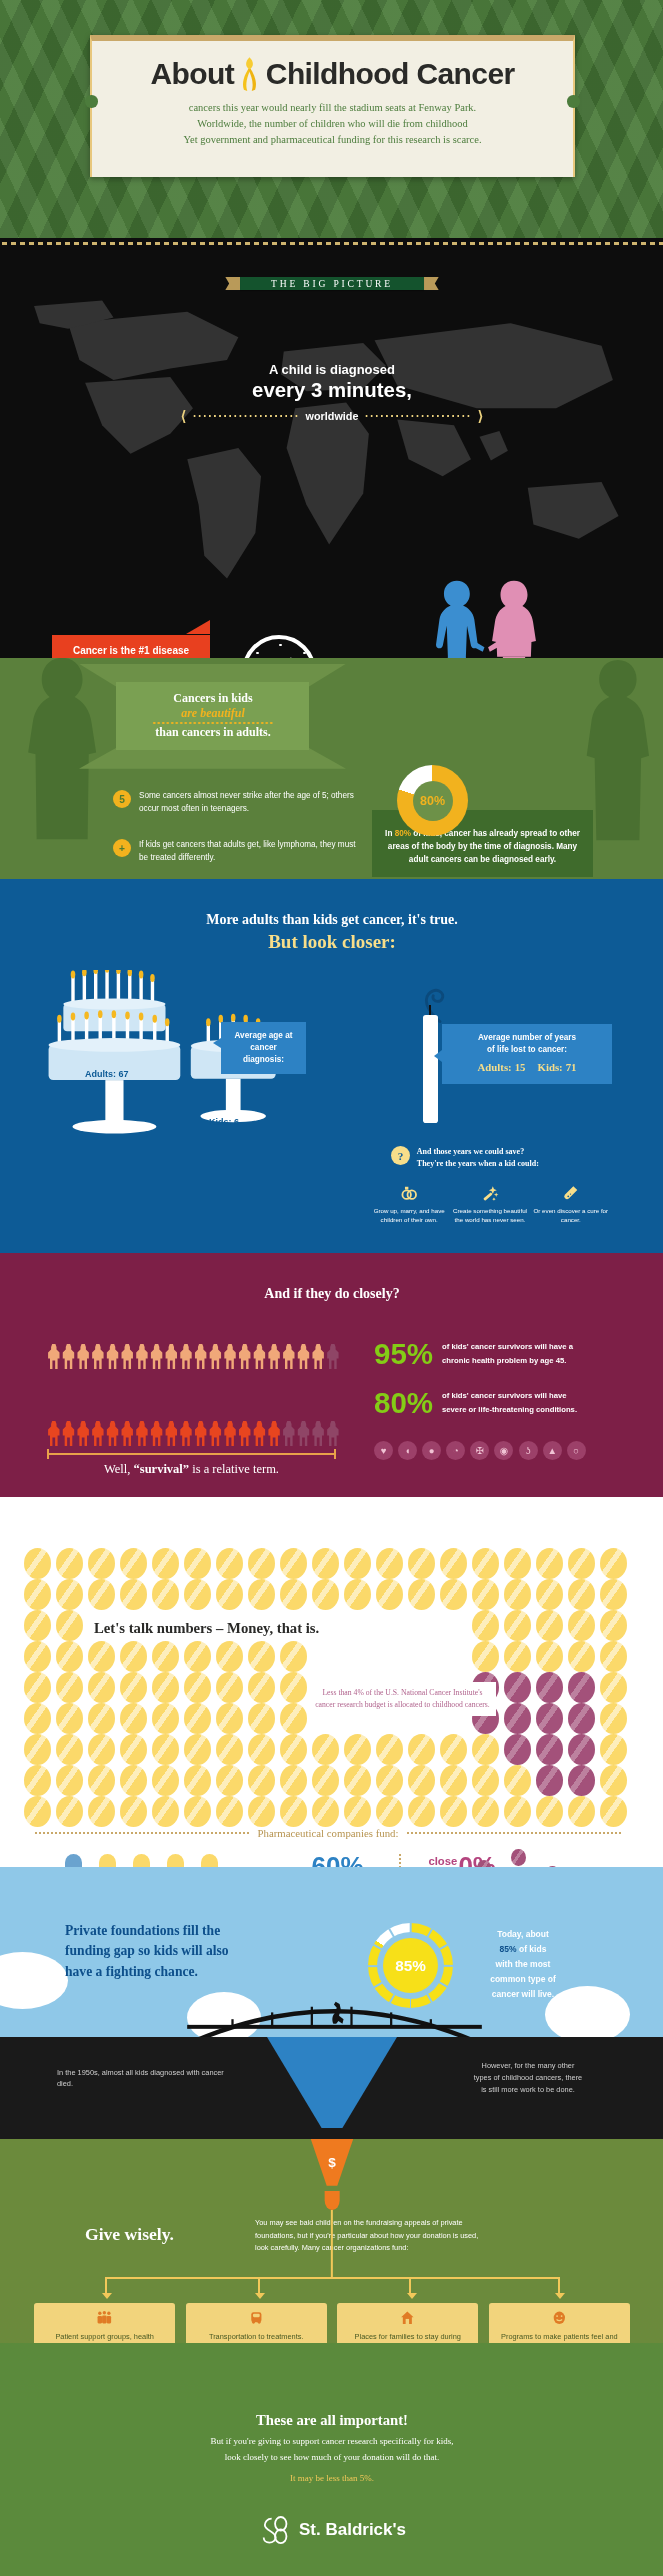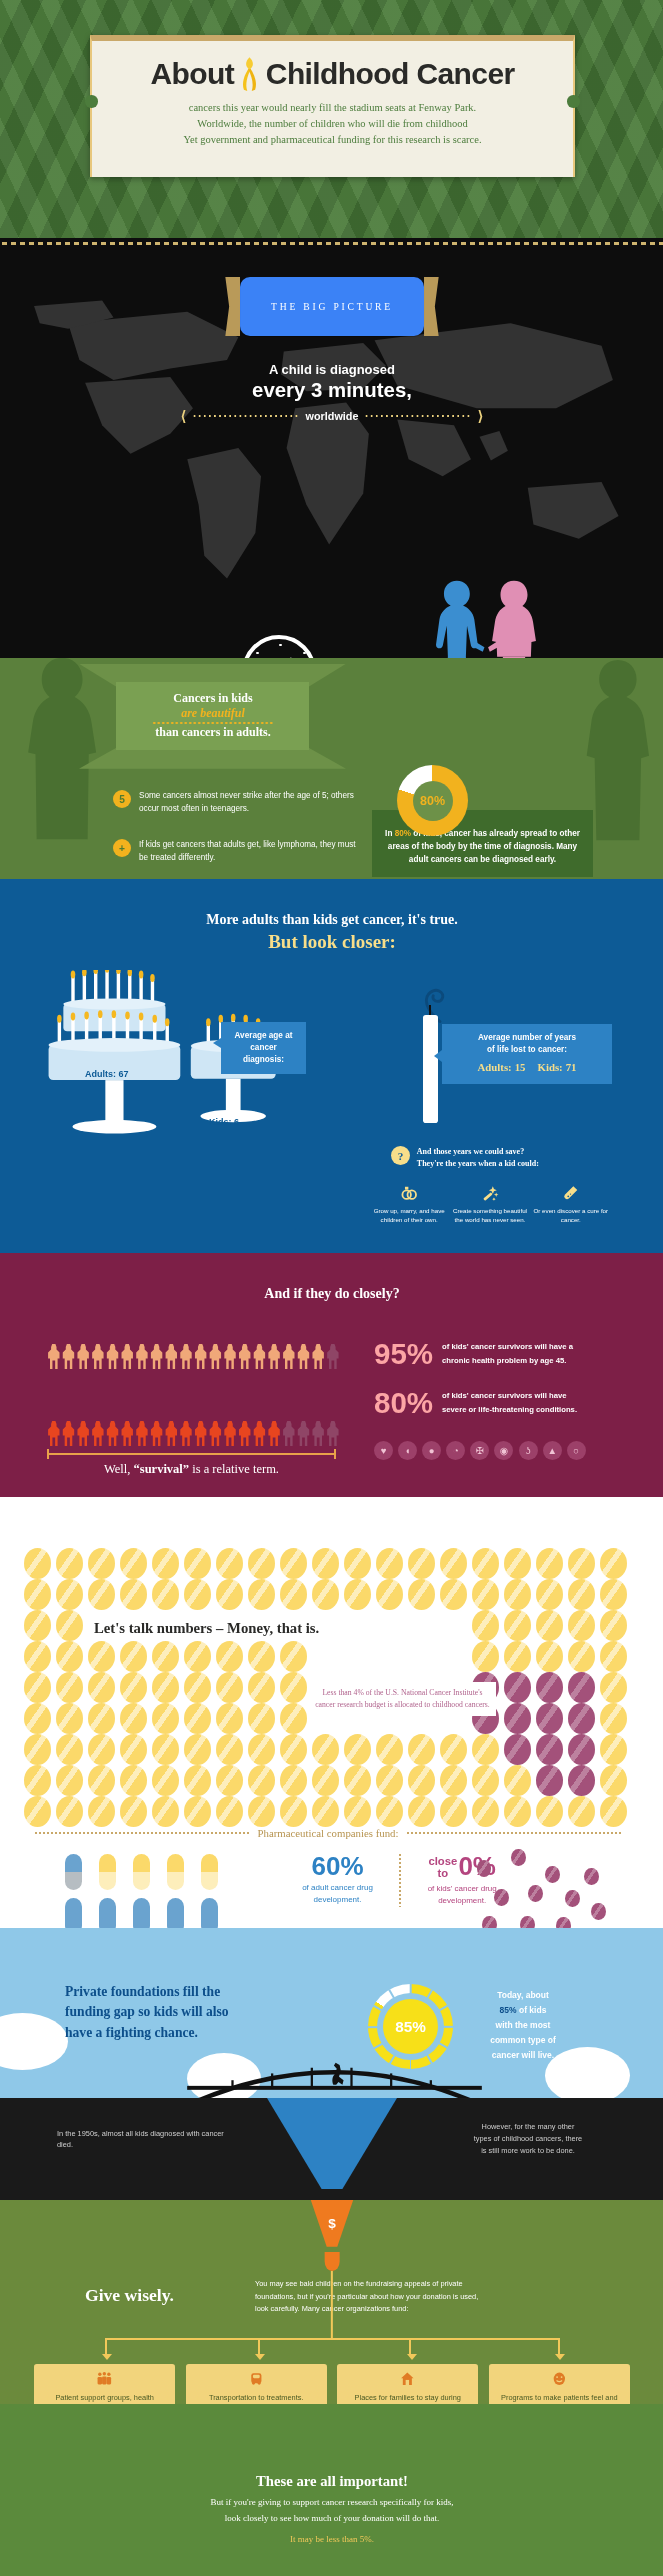--- a/index.html
+++ b/index.html
@@ -39,23 +39,23 @@
   }
 
   
   .bigpic{ height:420px; position:relative; background:#0d0d0d; overflow:hidden;}
   .dots-top{position:absolute;top:3.4px;left:0;right:0;height:4.5px;
      background-image:radial-gradient(#e3c77a 45%, transparent 46%);
      background-size:9px 4.5px; opacity:.9;}
   .worldmap{position:absolute;inset:0;opacity:.85;}
   .banner{
     position:absolute; left:50%; transform:translateX(-50%); top:39px;
-    background:#3b82f6; color:#fff; padding:24px 31px;
+    background:#14532d; color:#fff; padding:1px 31px;
     font-family:"Liberation Serif",serif; font-size:9.6px; letter-spacing:2.8px;
-    box-shadow:0 1.1px 0 rgba(0,0,0,.25); z-index:3;border-radius:10px;
+    box-shadow:0 1.1px 0 rgba(0,0,0,.25); z-index:3;
   }
   .banner::before,.banner::after{
     content:""; position:absolute; top:0; width:14.7px;height:100%;
     background:#b99a59; z-index:-1;
   }
   .banner::before{left:-14.7px; clip-path:polygon(0 0,100% 0,100% 100%,0 100%,26% 50%);}
   .banner::after{right:-14.7px; clip-path:polygon(0 0,100% 0,74% 50%,100% 100%,0 100%);}
   .diag-line{position:absolute; z-index:3; text-align:center; color:#fff;}
   .diag-1{top:124px; left:0; right:0; font-size:13px; font-weight:bold;}
   .diag-2{top:141px; left:0; right:0; font-size:20.4px; font-weight:bold;}
@@ -141,29 +141,29 @@
   .pictorow{position:absolute;left:47px;display:flex;gap:1.1px;}
   .pictorow i{width:13.6px;height:25px;display:block;
      clip-path:polygon(38% 0,62% 0,70% 12%,70% 22%,92% 34%,92% 58%,78% 58%,78% 100%,60% 100%,60% 66%,40% 66%,40% 100%,22% 100%,22% 58%,8% 58%,8% 34%,30% 22%,30% 12%);}
   .pr1{top:91px;} .pr2{top:168px;}
   .underline{position:absolute;left:47px;top:200px;width:289px;height:1.7px;background:#e8a24a;}
   .underline::before,.underline::after{content:"";position:absolute;top:-4px;width:1.7px;height:9.6px;background:#e8a24a;}
   .underline::before{left:0;}.underline::after{right:0;}
   .survnote{position:absolute;left:47px;top:209px;width:289px;text-align:center;color:#fff;
      font-family:"Liberation Serif",serif;font-size:12.5px;}
   .statline{position:absolute;display:flex;align-items:center;gap:9px;}
-  .statline .big{color:#fca5a5;font-weight:bold;font-size:29.5px;line-height:1;}
+  .statline .big{color:#84cc16;font-weight:bold;font-size:29.5px;line-height:1;}
   .statline p{color:#fff;font-size:7.7px;font-weight:bold;line-height:1.75;}
   .s1{left:374px;top:86px;} .s2{left:374px;top:135px;}
   .iconstrip{position:absolute;left:374px;top:188px;display:flex;gap:5.1px;}
   .iconstrip i{width:19px;height:19px;border-radius:50%;background:#9c4069;color:#f0c3d4;
      display:flex;align-items:center;justify-content:center;font-size:9.6px;font-style:normal;}
 
   
-  .money{position:relative;height:431px;background:#fff;overflow:hidden;text-decoration:underline;}
+  .money{position:relative;height:370px;background:#fff;overflow:hidden;text-decoration:underline;}
   .coingrid{position:absolute;left:24px;top:51px;width:618px;display:grid;
      grid-template-columns:repeat(19,32px); gap:0px;}
   .coin{width:27px;height:31px;border-radius:50%;background:#fbd96a;
      background-image:linear-gradient(125deg,transparent 38%,rgba(255,255,255,.55) 38%,rgba(255,255,255,.55) 52%,transparent 52%);}
   .coin.p{background-color:#a3517a;background-image:linear-gradient(125deg,transparent 38%,rgba(255,255,255,.28) 38%,rgba(255,255,255,.28) 52%,transparent 52%);}
   .coin.hide{visibility:hidden;}
   .money-h{position:absolute;left:85px;top:120px;font-family:"Liberation Serif",serif;
      font-weight:bold;font-size:14.7px;color:#2a2a28;background:#fff;padding:3.4px 9px;z-index:3;}
   .nci{position:absolute;left:309px;top:185px;width:187px;text-align:center;color:#b0628c;
      font-family:"Liberation Serif",serif;font-size:7.7px;line-height:1.6;background:#fff;padding:4.5px 5.7px;z-index:3;}
@@ -290,20 +290,25 @@
     <div class="diag-line diag-1">A child is diagnosed</div>
     <div class="diag-line diag-2">every 3 minutes,</div>
     <div class="ww-row">
       <span class="chev">⟨</span>
       <span class="ww-dash"></span>
       <span class="ww-text">worldwide</span>
       <span class="ww-dash"></span>
       <span class="chev">⟩</span>
     </div>
 
+    <div class="redbox">
+      <div class="tail"></div>
+      <div>Cancer is the #1 disease</div>
+      <div>killer of children in the U.S.</div>
+    </div>
 
     <div class="clock">
       <div class="hand h"></div>
 
       <div class="pip" style="left:33px;top:4.5px;"></div>
       <div class="pip" style="left:57px;top:12.5px;"></div>
 
       <div class="pip" style="left:10.2px;top:12.5px;"></div>
     </div>
 

